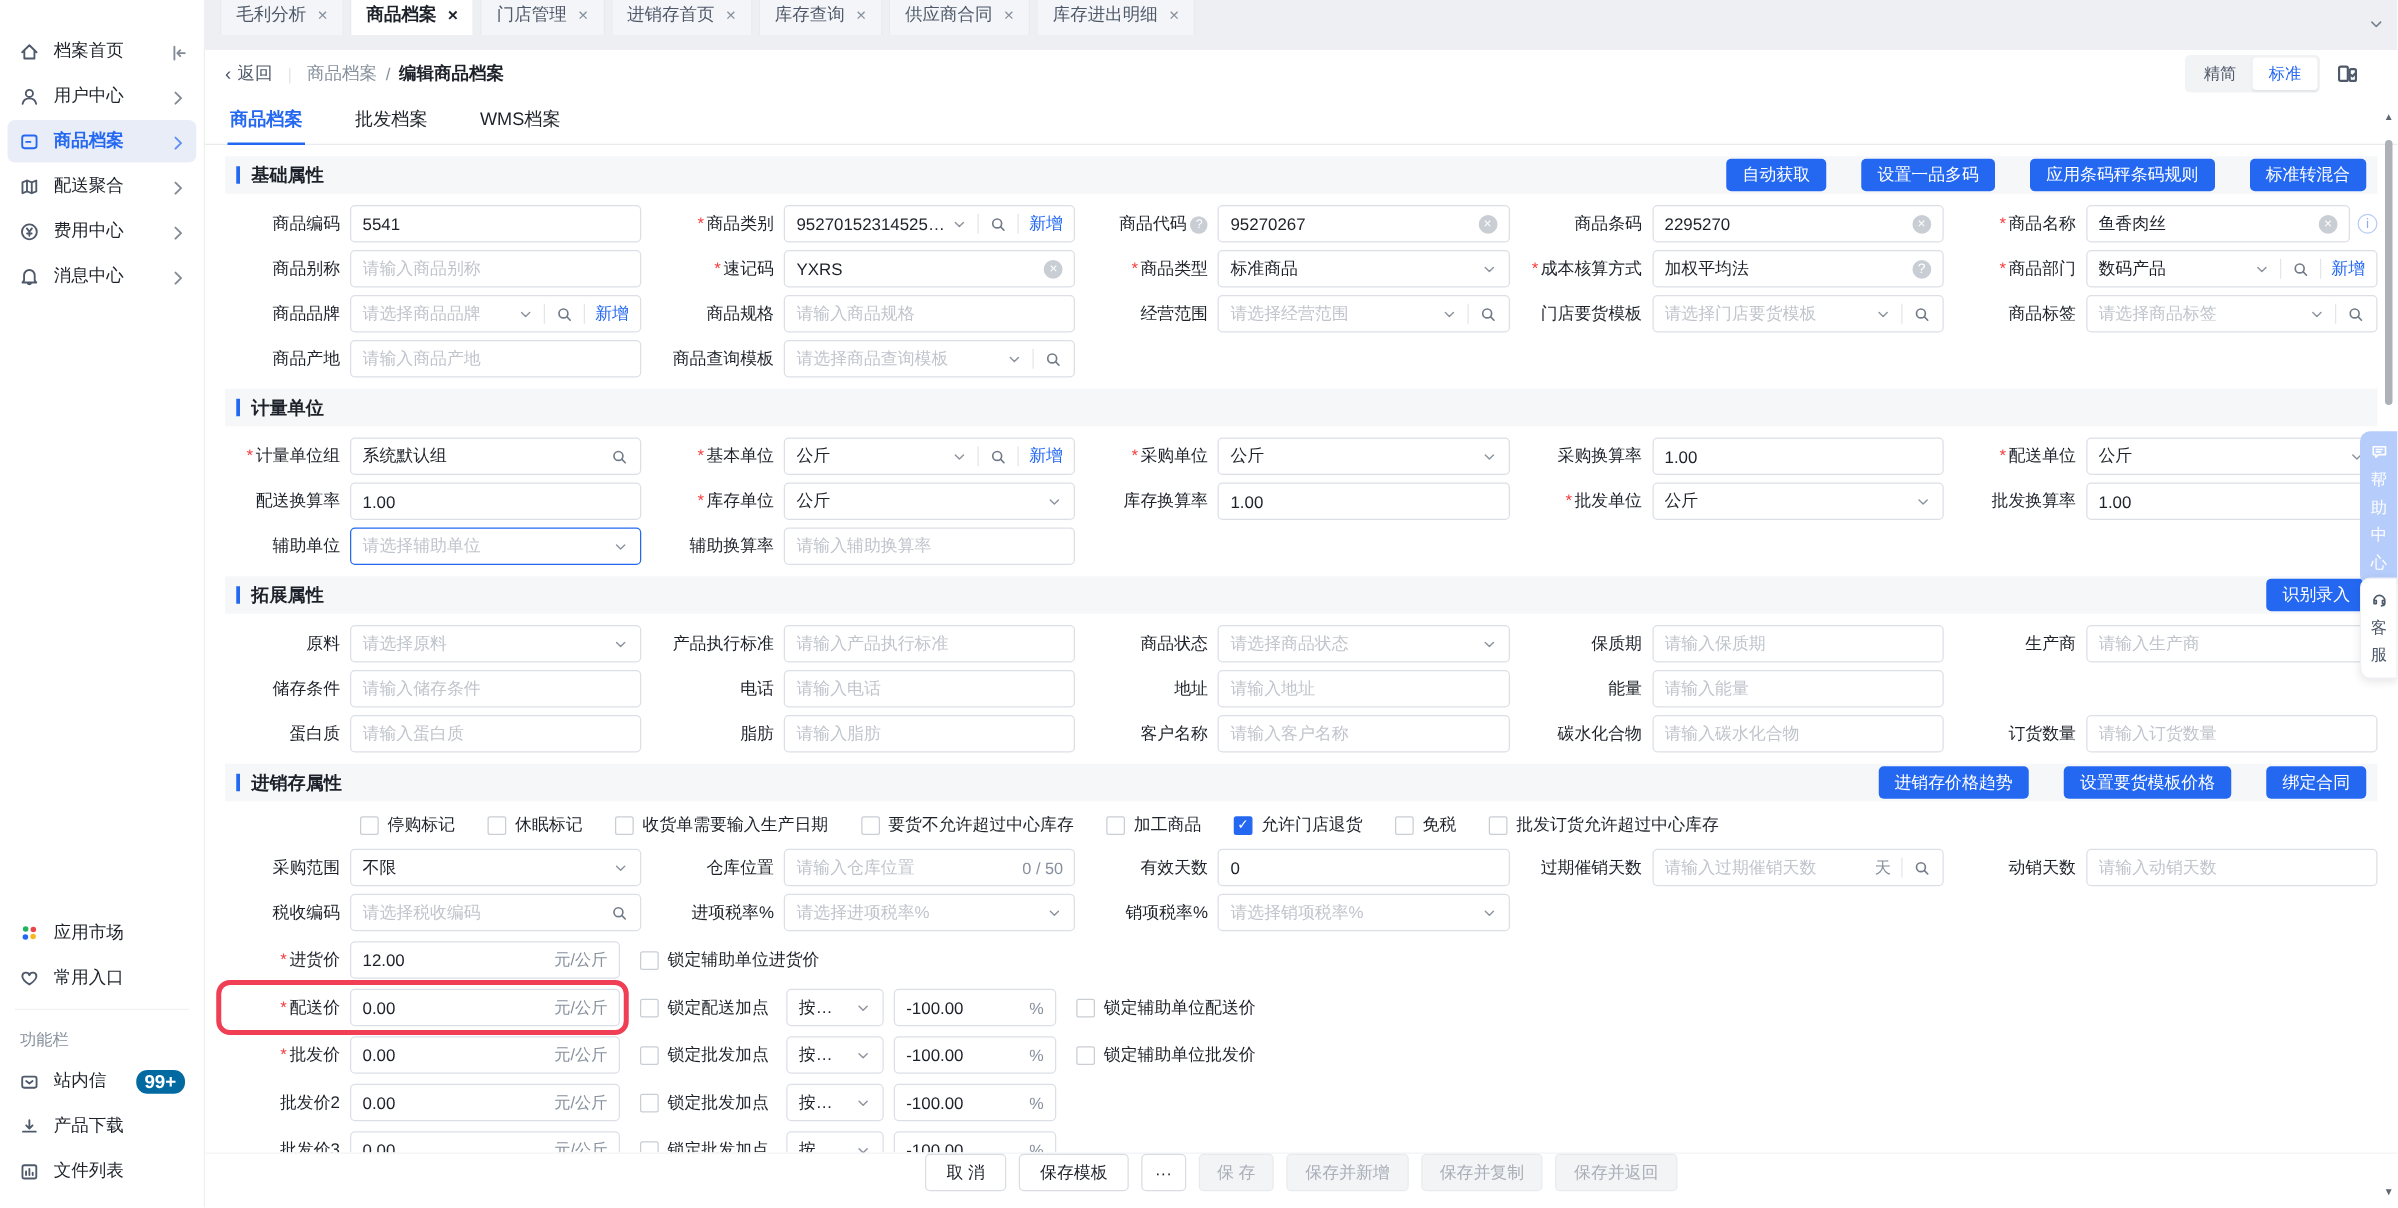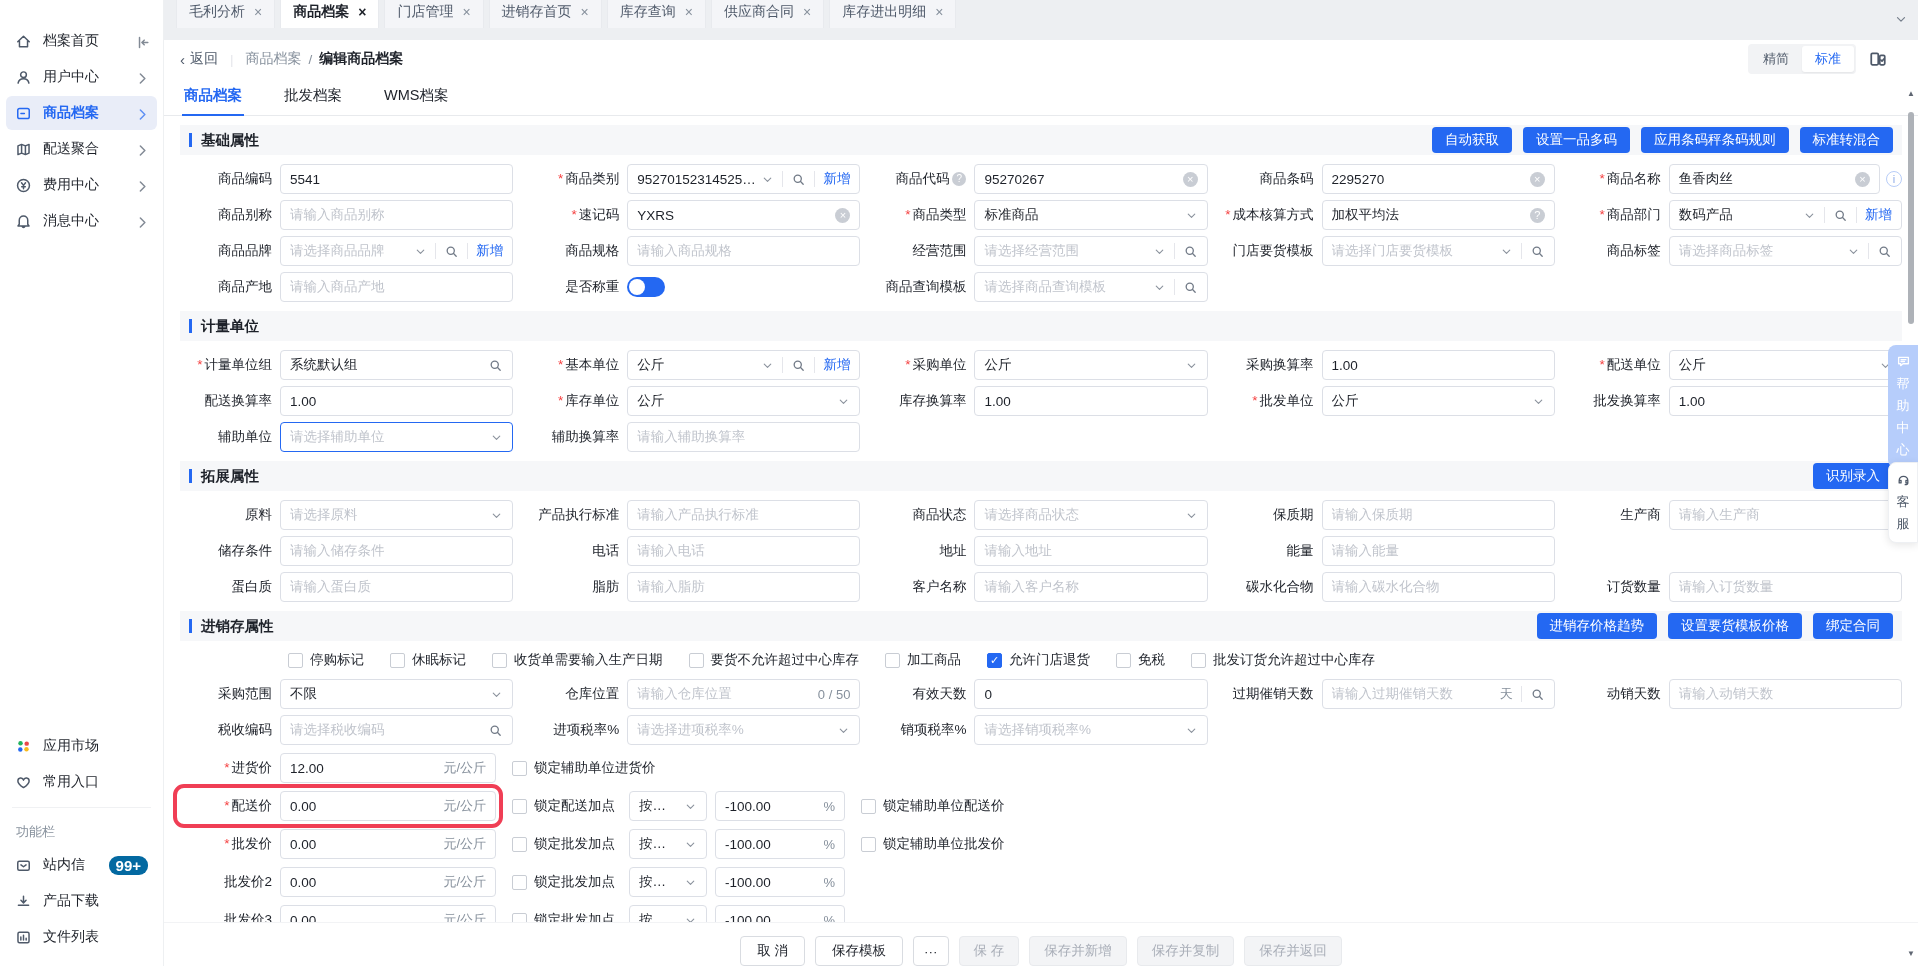--- a/index.html
+++ b/index.html
@@ -43,21 +43,21 @@
 
   .subtabs { display:flex; gap:38px; padding:0 18px; border-bottom:1px solid #e8eaed; flex:none; }
   .subtab { padding:8px 2px 10px; font-size:14.5px; color:#1d2129; position:relative; cursor:pointer; }
   .subtab.active { color:#2468f2; font-weight:bold; }
   .subtab.active::after { content:''; position:absolute; left:0; right:0; bottom:-1px; height:2px; background:#2468f2; }
 
   #scroll { flex:1; overflow:hidden; padding:0 16px; }
   .band { height:30px; background:#f6f7f9; display:flex; align-items:center; margin:9px 0 9px; padding:0 9px; }
   .band-bar { width:3px; height:14px; background:#2468f2; margin-right:9px; flex:none; }
   .band-title { font-weight:bold; font-size:14.5px; color:#1d2129; }
-  .band-actions { margin-left:auto; display:flex; gap:11px; }
+  .band-actions { margin-left:auto; display:flex; gap:28px; }
   .btn-primary { background:#2468f2; color:#fff; border:none; border-radius:4px; height:26px; padding:0 13px; font-size:13.5px; cursor:pointer; font-family:inherit; white-space:nowrap; }
 
   .frow { display:grid; grid-template-columns:repeat(5,1fr); column-gap:14px; margin-bottom:6px; }
   .fcell { display:flex; align-items:center; min-width:0; height:30px; }
   .flabel { flex:none; min-width:100px; text-align:right; padding-right:8px; font-size:13.5px; color:#1d2129; white-space:nowrap; }
   .req { color:#f53f3f; margin-right:2px; }
   .lhelp { display:inline-block; width:14px; height:14px; border-radius:50%; background:#c9cdd4; color:#fff; font-size:10px; line-height:14px; text-align:center; margin-left:3px; vertical-align:1px; }
   .fctrl { flex:1; height:30px; border:1px solid #dcdfe6; border-radius:4px; background:#fff; display:flex; align-items:center; padding:0 9px; min-width:0; gap:5px; cursor:text; }
   .fctrl.focused { border-color:#2468f2; }
   .fval { flex:1; color:#1d2129; font-size:13.5px; white-space:nowrap; overflow:hidden; text-overflow:ellipsis; }
@@ -78,21 +78,21 @@
   .cbox.checked { background:#2468f2; border-color:#2468f2; }
 
   .prow { display:flex; align-items:center; margin-bottom:4px; height:34px; }
   .pmain { display:flex; align-items:center; }
   .pmain .fctrl { width:216px; flex:none; }
   .pmain.hl { outline:4px solid #f03e55; outline-offset:3px; border-radius:4px; }
   .prow .cb { margin-left:16px; }
   .msel { width:78px; flex:none; margin-left:14px; cursor:pointer; }
   .minp { width:130px; flex:none; margin-left:8px; }
 
-  .footer { flex:none; height:44px; display:flex; align-items:flex-end; justify-content:center; gap:10px; background:#fff; border-top:1px solid #f2f3f5; }
+  .footer { flex:none; height:44px; display:flex; align-items:flex-start; justify-content:center; gap:10px; background:#fff; border-top:1px solid #f2f3f5; }
   .btn-plain { background:#fff; border:1px solid #d9dce1; color:#1d2129; height:30px; border-radius:4px; padding:0 16px; font-size:13.5px; cursor:pointer; font-family:inherit; }
   .btn-muted { background:#f3f4f6; border:1px solid #e8eaed; color:#a9aeb8; height:30px; border-radius:4px; padding:0 14px; font-size:13.5px; cursor:pointer; font-family:inherit; }
   .btn-narrow { padding:0 10px; }
 
   .float { position:absolute; right:0; width:30px; display:flex; flex-direction:column; align-items:center; padding:9px 0; gap:4px; border-radius:8px 0 0 8px; font-size:13px; cursor:pointer; z-index:5; }
   .float .icon { width:15px; height:15px; margin-bottom:2px; }
   .float-help { top:345px; background:#b6cdfb; color:#fff; }
   .float-help svg * { stroke:#fff; }
   .float-cs { top:462px; background:#fff; border:1px solid #eef0f3; box-shadow:0 2px 8px rgba(0,0,0,.1); color:#4e5969; }
   .vchar { line-height:18px; }
@@ -517,26 +517,20 @@
                 </svg>
               </span>
             </div>
           </div>
         </div>
         <div class="frow">
           <div class="fcell">
             <div class="flabel">商品产地</div>
             <div class="fctrl">
               <span class="fph">请输入商品产地</span>
-            </div>
-          </div>
-          <div class="fcell">
-            <div class="flabel">是否称重</div>
-            <div class="toggle">
-              <div class="knob"></div>
             </div>
           </div>
           <div class="fcell">
             <div class="flabel">商品查询模板</div>
             <div class="fctrl">
               <span class="fph">请选择商品查询模板</span>
               <span class="icon chev-d">
                 <svg viewBox="0 0 16 16" fill="none" stroke="#4e5969" stroke-width="1.4" stroke-linecap="round" stroke-linejoin="round">
                   <path d="M4 6.2 8 10.2l4-4"></path>
                 </svg>

